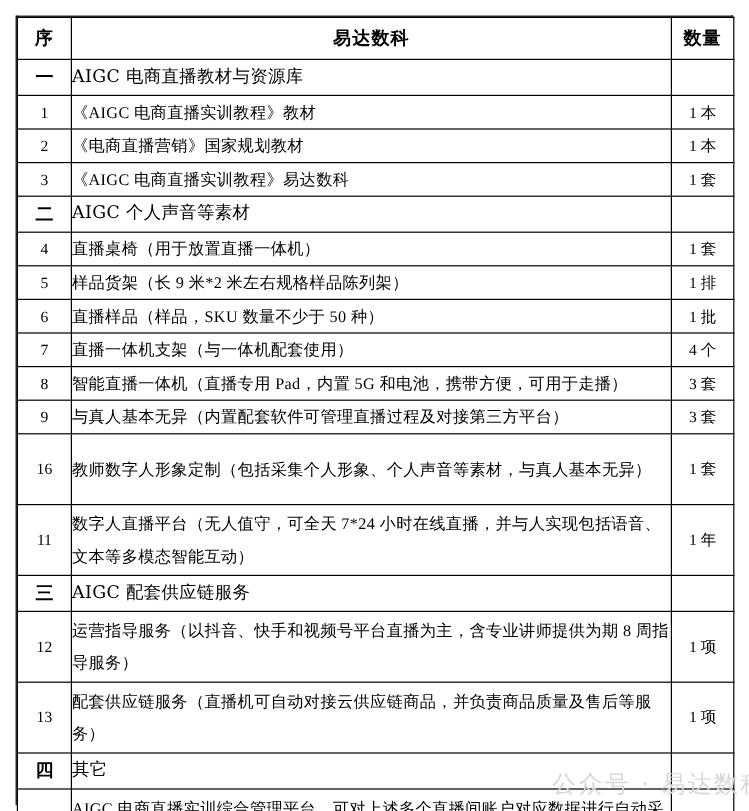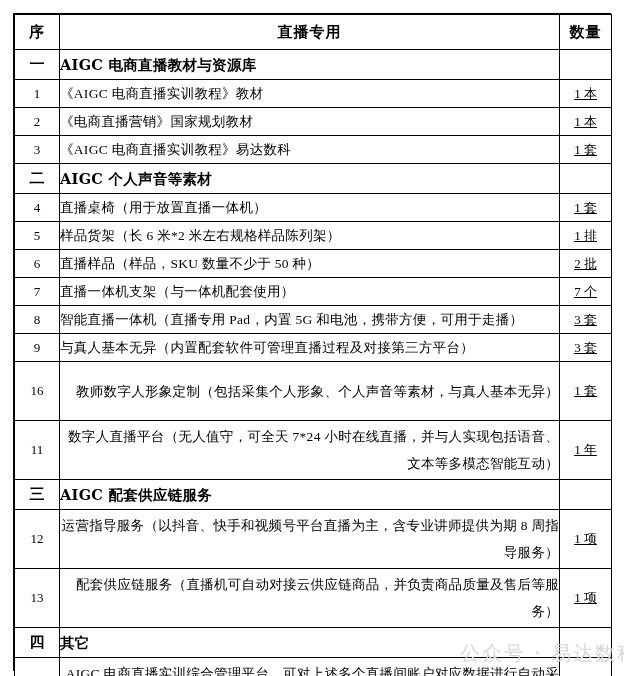--- a/index.html
+++ b/index.html
@@ -76,37 +76,35 @@
 
   
   .content {
     font-size: 13.5px;
     padding: 0 0 0 9px;
     line-height: 27px;
     letter-spacing: 0.3px;
     font-family: Liberation Serif, serif;
   }
   .content.section {
-    font-weight: bold;
+    font-weight: normal;
     font-size: 14.5px;
     font-family: "DejaVu Serif", "Liberation Serif", serif;
   }
   .content.two-line {
     line-height: 27px;
     padding-top: 2px;
     padding-bottom: 2px;
-    text-align: right;
   }
 
   
   .qty {
     text-align: center;
     font-size: 13px;
     font-family: "Liberation Serif", "DejaVu Serif", serif;
-    text-decoration: underline;
   }
 
   tr.row-1 td { height: 27px; }
   tr.row-2 td { height: 54px; }
   tr.row-sec td { height: 29px; }
 
   
   .frame-top, .frame-bottom, .frame-left, .frame-right {
     position: absolute;
     background: #000000;
@@ -142,21 +140,21 @@
   <div class="table-wrap">
     <table class="build-table">
       <colgroup>
         <col class="c-seq">
         <col class="c-content">
         <col class="c-qty">
       </colgroup>
       <thead>
         <tr class="hdr">
           <td>序</td>
-          <td>直播专用</td>
+          <td>易达数科</td>
           <td>数量</td>
         </tr>
       </thead>
       <tbody id="table-body">
           <tr class="row-sec">
             <td class="seq-cn">一</td>
             <td class="content section">AIGC 电商直播教材与资源库</td>
             <td class="qty"></td>
           </tr>
           <tr class="row-1">
@@ -179,32 +177,32 @@
             <td class="content section">AIGC 个人声音等素材</td>
             <td class="qty"></td>
           </tr>
           <tr class="row-1">
             <td class="seq">4</td>
             <td class="content">直播桌椅（用于放置直播一体机）</td>
             <td class="qty">1 套</td>
           </tr>
           <tr class="row-1">
             <td class="seq">5</td>
-            <td class="content">样品货架（长 6 米*2 米左右规格样品陈列架）</td>
+            <td class="content">样品货架（长 9 米*2 米左右规格样品陈列架）</td>
             <td class="qty">1 排</td>
           </tr>
           <tr class="row-1">
             <td class="seq">6</td>
             <td class="content">直播样品（样品，SKU 数量不少于 50 种）</td>
-            <td class="qty">2 批</td>
+            <td class="qty">1 批</td>
           </tr>
           <tr class="row-1">
             <td class="seq">7</td>
             <td class="content">直播一体机支架（与一体机配套使用）</td>
-            <td class="qty">7 个</td>
+            <td class="qty">4 个</td>
           </tr>
           <tr class="row-1">
             <td class="seq">8</td>
             <td class="content">智能直播一体机（直播专用 Pad，内置 5G 和电池，携带方便，可用于走播）</td>
             <td class="qty">3 套</td>
           </tr>
           <tr class="row-1">
             <td class="seq">9</td>
             <td class="content">与真人基本无异（内置配套软件可管理直播过程及对接第三方平台）</td>
             <td class="qty">3 套</td>

